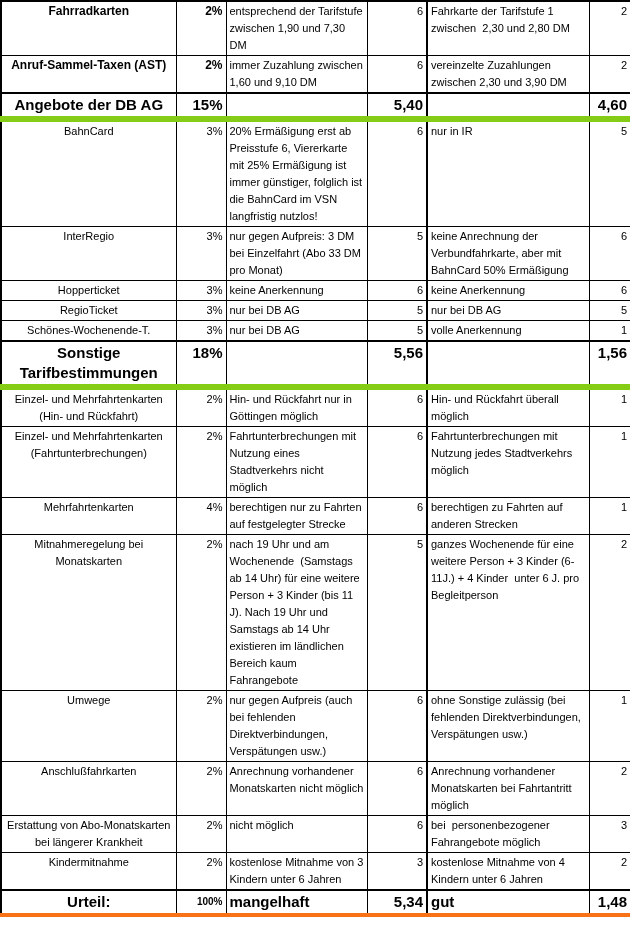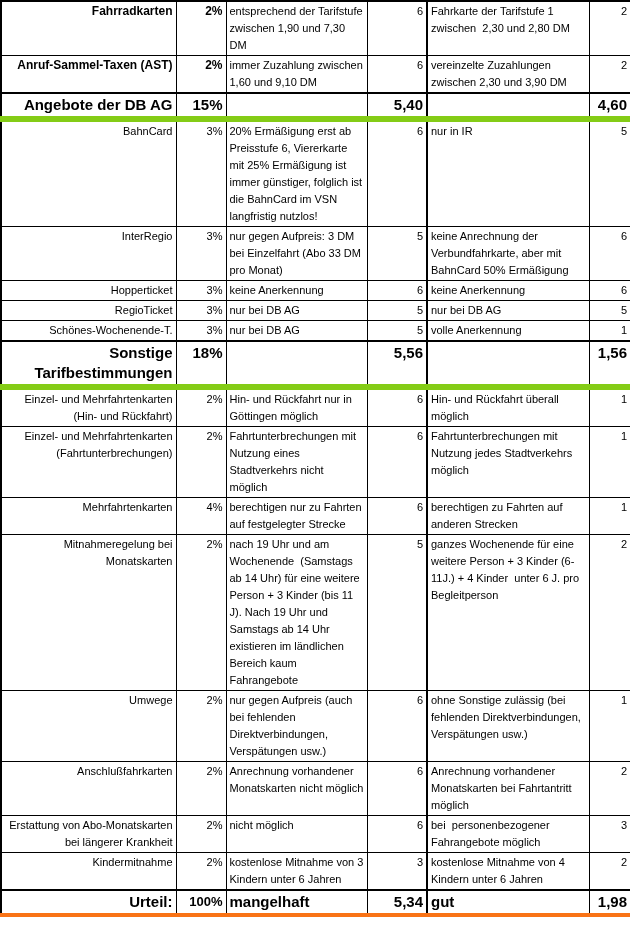--- a/index.html
+++ b/index.html
@@ -20,21 +20,21 @@
   }
   td {
     border: 1px solid #000;
     vertical-align: top;
     padding: 1px 3px;
     font-size: 11px;
     line-height: 17px;
     overflow: hidden;
     word-wrap: break-word;
   }
-  td.criterion { text-align: right; margin-left: 8px; }
+  td.criterion { text-align: center; margin-left: 8px; }
   td.weight    { text-align: right; white-space: nowrap; }
   td.comment   { text-align: left; white-space: pre-wrap; }
   td.grade     { text-align: right; white-space: nowrap; }
   td.grade-left { border-right: 2px solid #000; }
 
   
   tr.row-item-bold td.criterion,
   tr.row-item-bold td.weight {
     font-weight: bold;
     font-size: 12px;
@@ -51,21 +51,21 @@
 
   
   tr.row-verdict td {
     font-weight: bold;
     font-size: 15px;
     line-height: 20px;
     border-top: 2px solid #000;
     border-bottom: 4px solid #f97316;
   }
   tr.row-verdict td.weight {
-    font-size: 13px;
+    font-size: 10px;
   }
 </style>
 </head>
 <body>
 
 <table class="tariff">
   <colgroup>
     <col style="width:175px">
     <col style="width:50px">
     <col style="width:141px">
@@ -209,16 +209,16 @@
         <td class="grade grade-left">3</td>
         <td class="comment">kostenlose Mitnahme von 4 Kindern unter 6 Jahren</td>
         <td class="grade">2</td>
       </tr>
       <tr class="row-verdict">
         <td class="criterion">Urteil:</td>
         <td class="weight">100%</td>
         <td class="comment">mangelhaft</td>
         <td class="grade grade-left">5,34</td>
         <td class="comment">gut</td>
-        <td class="grade">1,98</td>
+        <td class="grade">1,48</td>
       </tr>
     </tbody>
 </table>
 
 </body></html>

